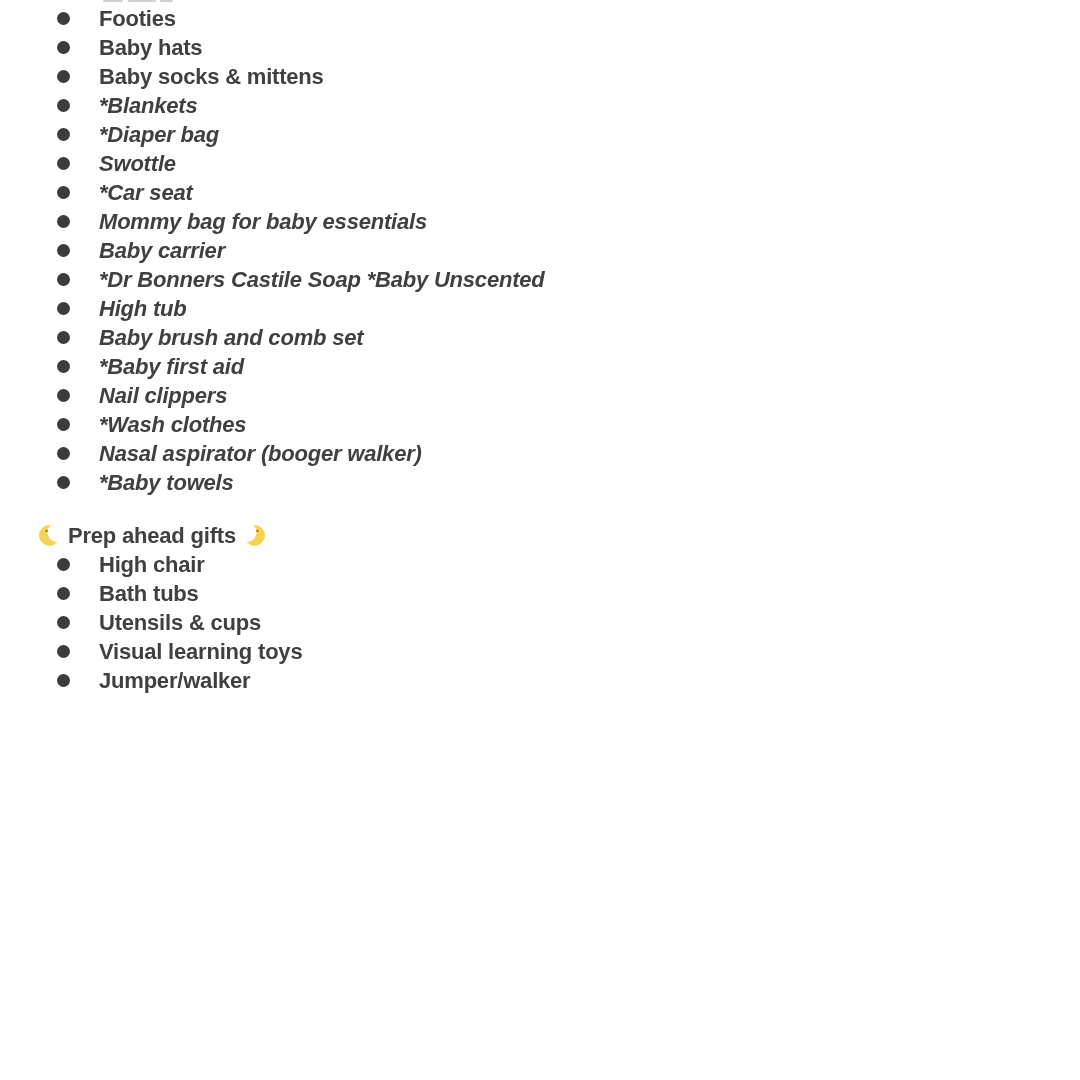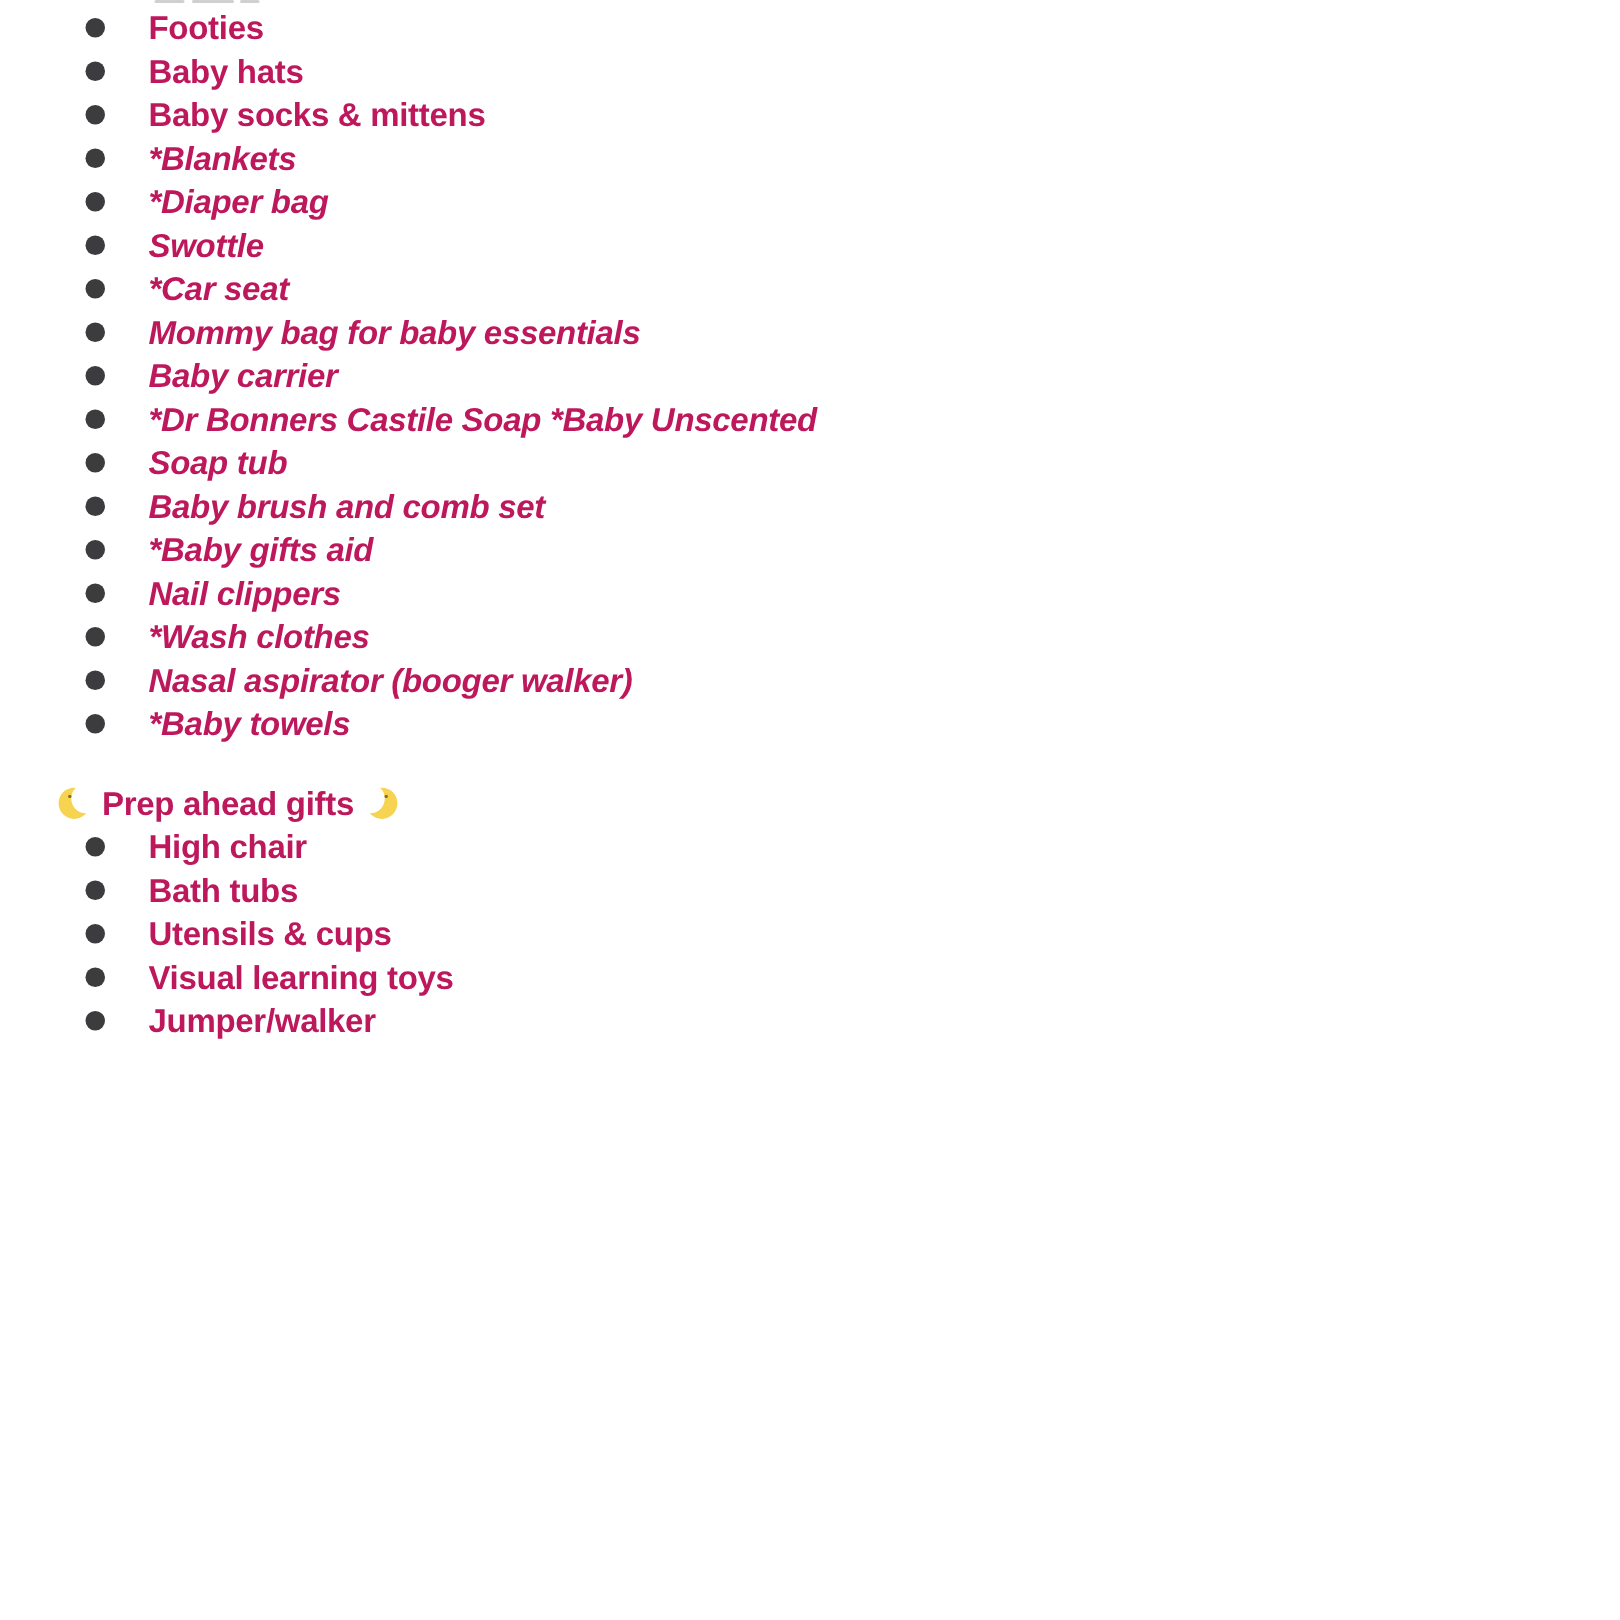--- a/index.html
+++ b/index.html
@@ -7,21 +7,21 @@
     width: 1080px; height: 1080px;
     background: #ffffff;
     font-family: "Liberation Sans", "DejaVu Sans", sans-serif;
     overflow: hidden;
     position: relative;
   }
   .note {
     position: absolute;
     top: 4px; left: 0;
     width: 1080px;
-    color: #be185d;
+    color: #404040;
     font-weight: 700;
     font-size: 22px;
     letter-spacing: -0.2px;
   }
   ul.blist { list-style: none; margin: 0; padding: 0; }
   ul.blist li {
     display: flex;
     align-items: center;
     height: 29px;
     white-space: nowrap;
@@ -120,31 +120,31 @@
 
   <ul class="blist group-gap">
 
       <li>
         <span class="bullet"></span>
         <span class="txt">*Dr Bonners Castile Soap *Baby Unscented</span>
       </li>
 
       <li>
         <span class="bullet"></span>
-        <span class="txt">Soap tub</span>
+        <span class="txt">High tub</span>
       </li>
 
       <li>
         <span class="bullet"></span>
         <span class="txt">Baby brush and comb set</span>
       </li>
 
       <li>
         <span class="bullet"></span>
-        <span class="txt">*Baby gifts aid</span>
+        <span class="txt">*Baby first aid</span>
       </li>
 
       <li>
         <span class="bullet"></span>
         <span class="txt">Nail clippers</span>
       </li>
 
       <li>
         <span class="bullet"></span>
         <span class="txt">*Wash clothes</span>

